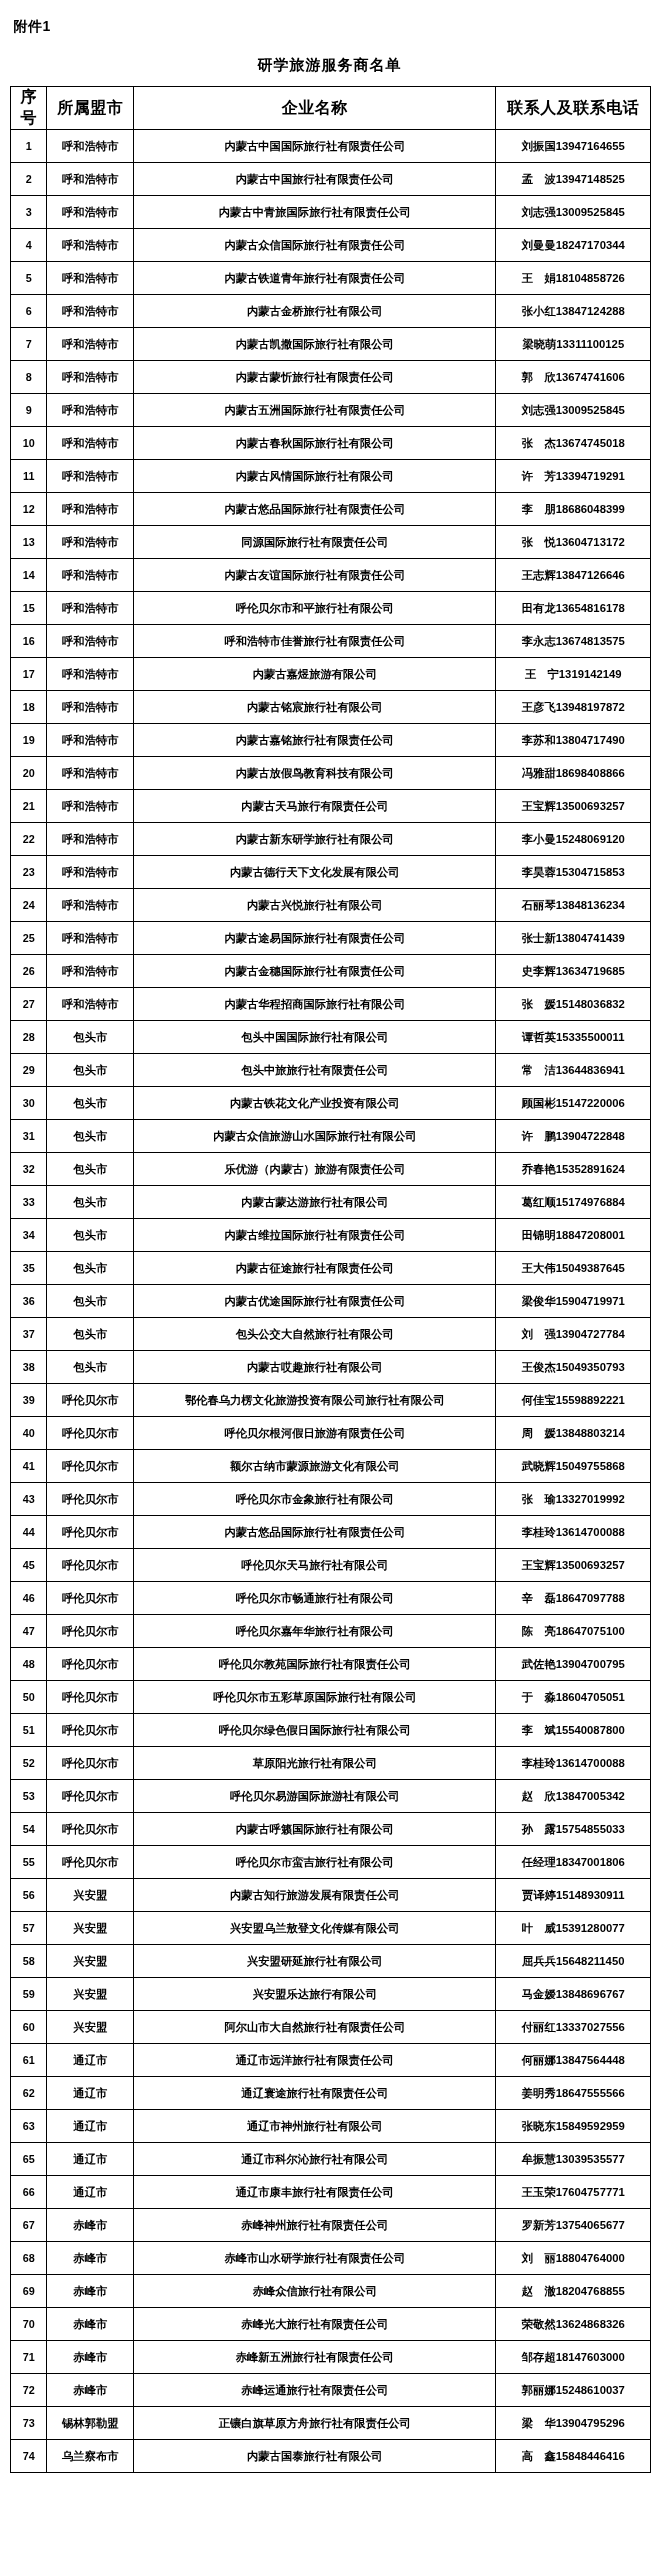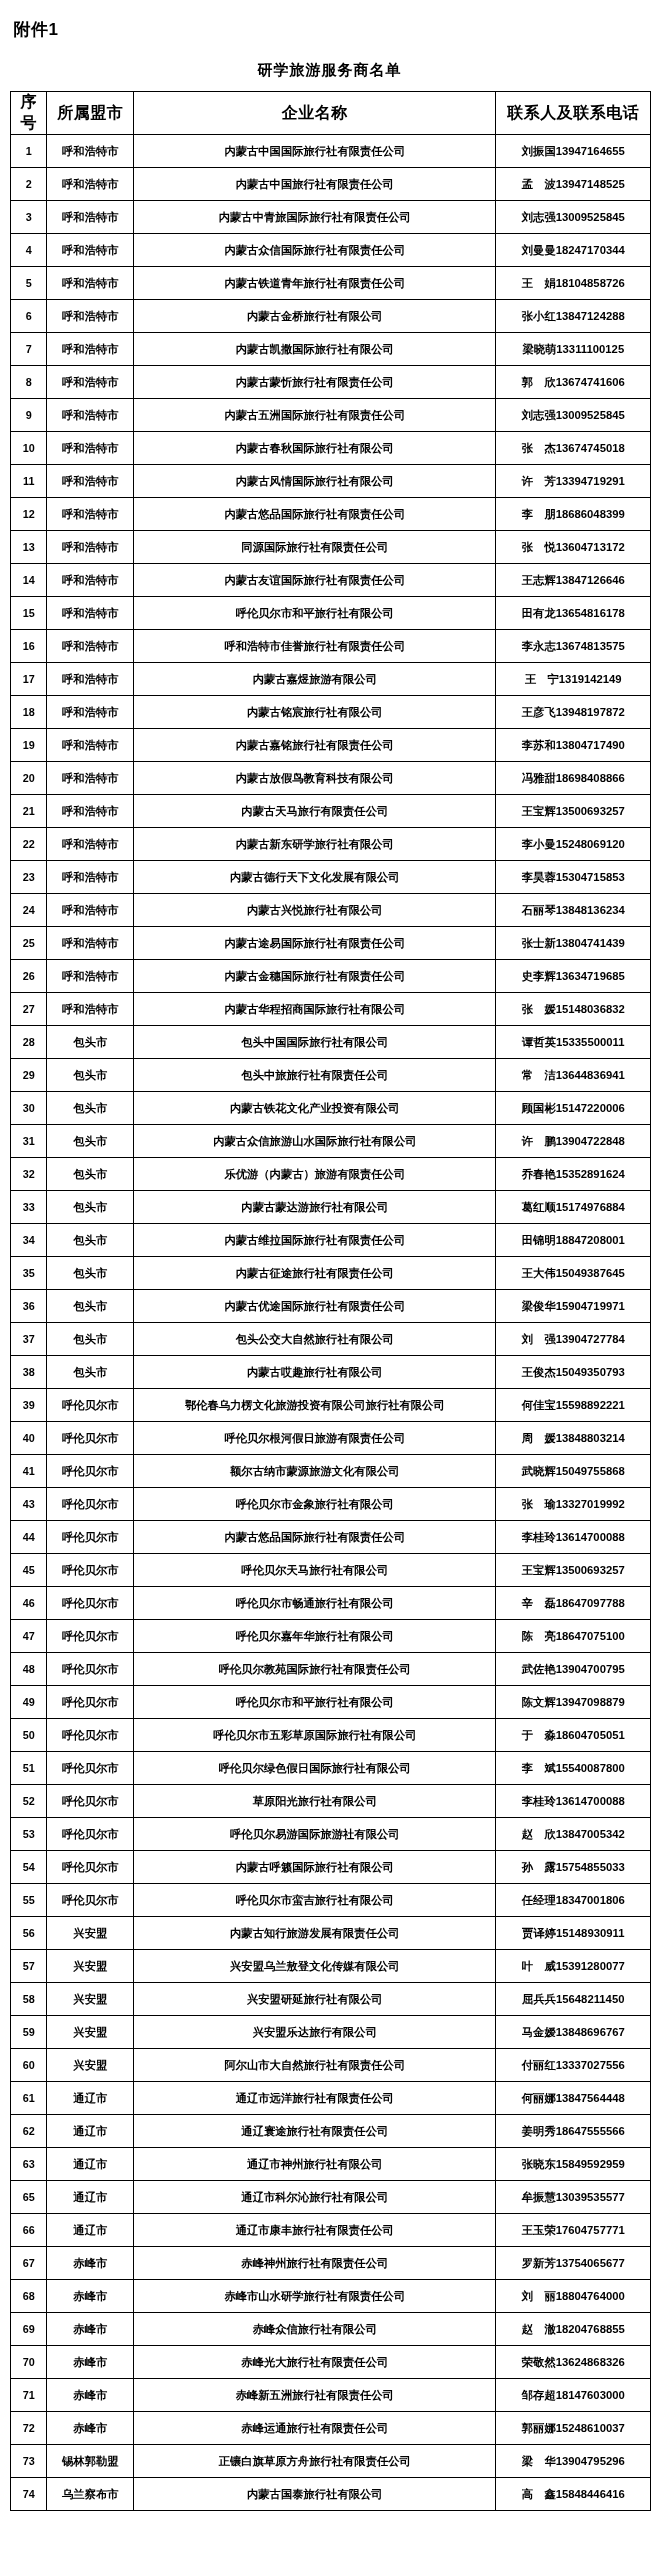--- a/index.html
+++ b/index.html
@@ -11,21 +11,21 @@
   }
   body {
     width: 659px;
     height: 3436px;
     position: relative;
   }
   .page {
     padding: 17.5px 10.3px 0 10.3px;
   }
   .attachment-label {
-    font-size: 17px;
+    font-size: 14px;
     font-weight: bold;
     margin-left: 3.1px;
     letter-spacing: 0.5px;
   }
   .doc-title {
     text-align: center;
     font-size: 15px;
     font-weight: bold;
     margin-top: 20.6px;
     margin-bottom: 11.3px;
@@ -361,26 +361,20 @@
           <td class="col-2">呼伦贝尔嘉年华旅行社有限公司</td>
           <td class="col-3">陈　亮18647075100</td>
         </tr>
         <tr>
           <td class="col-0">48</td>
           <td class="col-1">呼伦贝尔市</td>
           <td class="col-2">呼伦贝尔教苑国际旅行社有限责任公司</td>
           <td class="col-3">武佐艳13904700795</td>
         </tr>
         <tr>
-          <td class="col-0">49</td>
-          <td class="col-1">呼伦贝尔市</td>
-          <td class="col-2">呼伦贝尔市和平旅行社有限公司</td>
-          <td class="col-3">陈文辉13947098879</td>
-        </tr>
-        <tr>
           <td class="col-0">50</td>
           <td class="col-1">呼伦贝尔市</td>
           <td class="col-2">呼伦贝尔市五彩草原国际旅行社有限公司</td>
           <td class="col-3">于　淼18604705051</td>
         </tr>
         <tr>
           <td class="col-0">51</td>
           <td class="col-1">呼伦贝尔市</td>
           <td class="col-2">呼伦贝尔绿色假日国际旅行社有限公司</td>
           <td class="col-3">李　斌15540087800</td>

